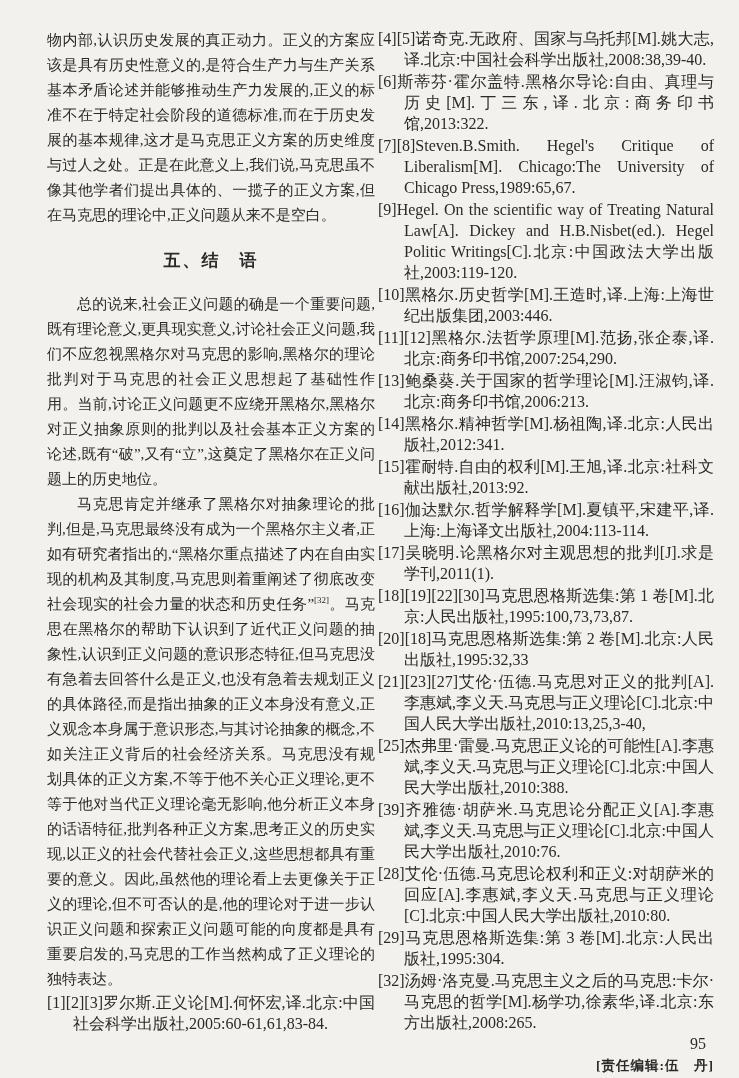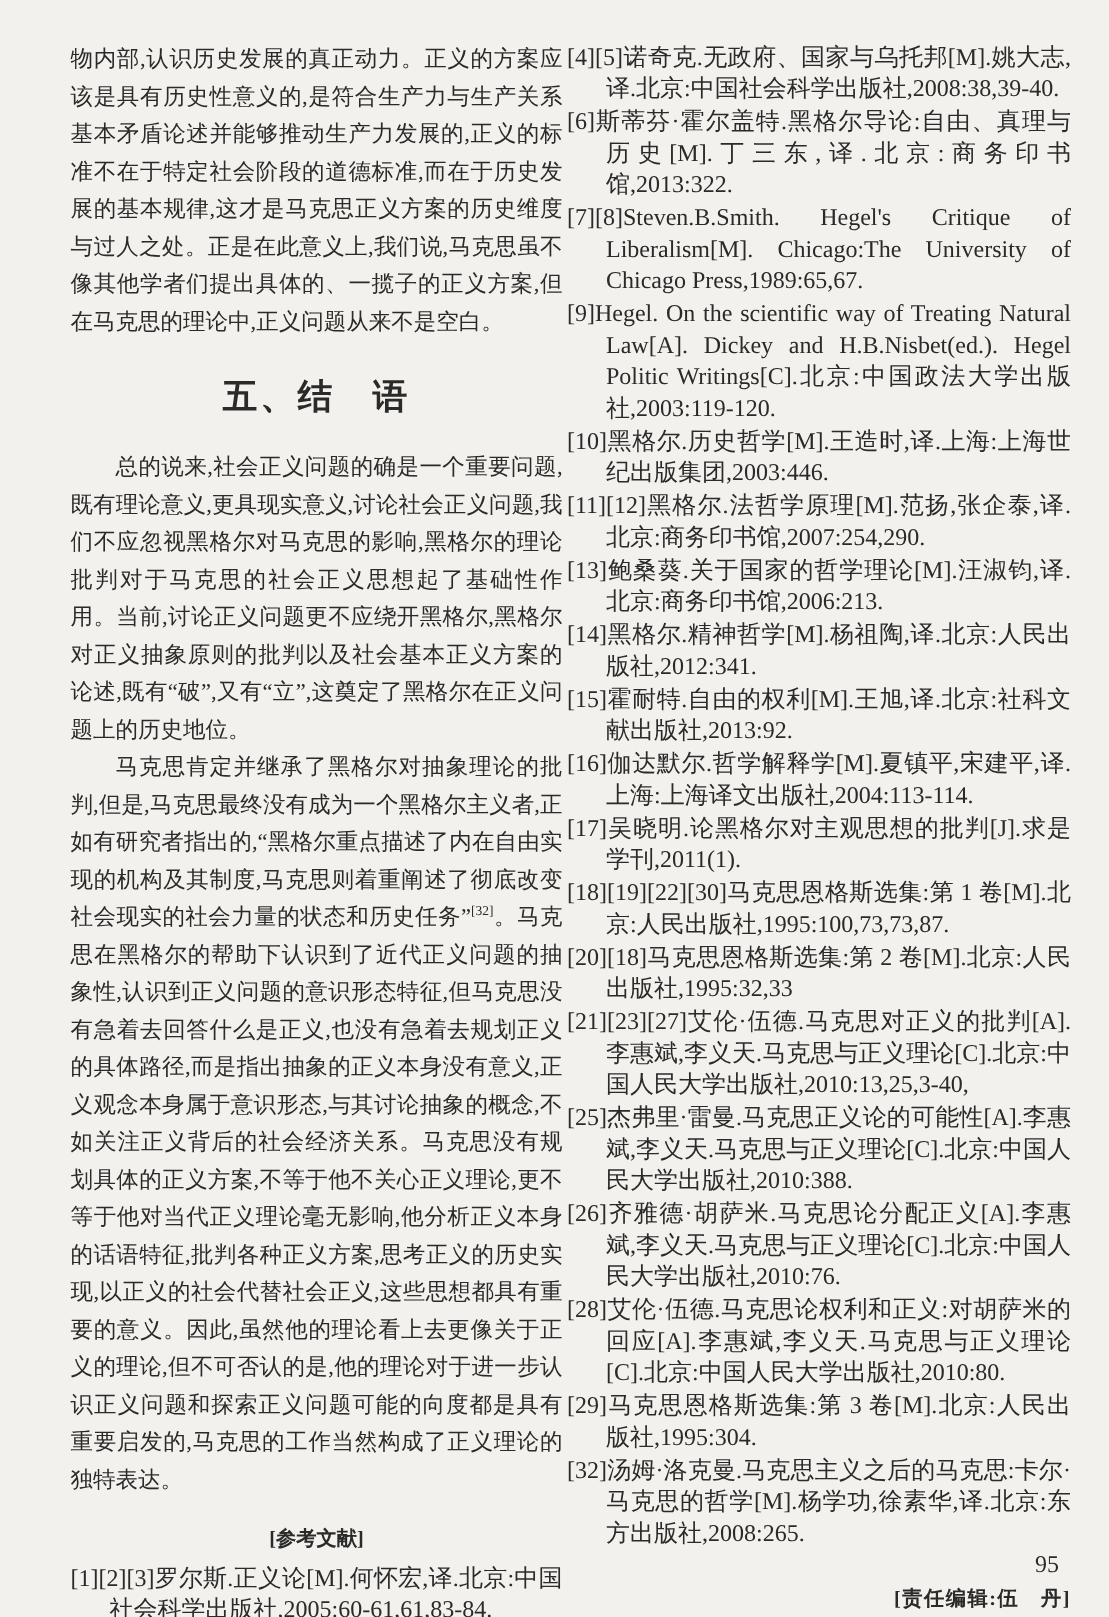--- a/index.html
+++ b/index.html
@@ -19,21 +19,21 @@
   .body-text {
     margin: 0;
     font-size: 15px;
     line-height: 25px;
     text-align: justify;
   }
   .indent { text-indent: 2em; }
 
   .section-heading {
     margin: 21px 0 20px 0;
-    font-size: 23px;
+    font-size: 17px;
     font-weight: bold;
     text-align: center;
     letter-spacing: 2px;
   }
 
   .cite-sup {
     font-size: 9px;
     vertical-align: super;
     line-height: 0;
   }
@@ -78,42 +78,41 @@
 
   <div class="col col-left">
     <p class="body-text">物内部,认识历史发展的真正动力。正义的方案应该是具有历史性意义的,是符合生产力与生产关系基本矛盾论述并能够推动生产力发展的,正义的标准不在于特定社会阶段的道德标准,而在于历史发展的基本规律,这才是马克思正义方案的历史维度与过人之处。正是在此意义上,我们说,马克思虽不像其他学者们提出具体的、一揽子的正义方案,但在马克思的理论中,正义问题从来不是空白。</p>
 
     <h2 class="section-heading">五、结　语</h2>
 
     <p class="body-text indent">总的说来,社会正义问题的确是一个重要问题,既有理论意义,更具现实意义,讨论社会正义问题,我们不应忽视黑格尔对马克思的影响,黑格尔的理论批判对于马克思的社会正义思想起了基础性作用。当前,讨论正义问题更不应绕开黑格尔,黑格尔对正义抽象原则的批判以及社会基本正义方案的论述,既有“破”,又有“立”,这奠定了黑格尔在正义问题上的历史地位。</p>
 
     <p class="body-text indent"><span>马克思肯定并继承了黑格尔对抽象理论的批判,但是,马克思最终没有成为一个黑格尔主义者,正如有研究者指出的,“黑格尔重点描述了内在自由实现的机构及其制度,马克思则着重阐述了彻底改变社会现实的社会力量的状态和历史任务”</span><sup class="cite-sup">[32]</sup><span>。马克思在黑格尔的帮助下认识到了近代正义问题的抽象性,认识到正义问题的意识形态特征,但马克思没有急着去回答什么是正义,也没有急着去规划正义的具体路径,而是指出抽象的正义本身没有意义,正义观念本身属于意识形态,与其讨论抽象的概念,不如关注正义背后的社会经济关系。马克思没有规划具体的正义方案,不等于他不关心正义理论,更不等于他对当代正义理论毫无影响,他分析正义本身的话语特征,批判各种正义方案,思考正义的历史实现,以正义的社会代替社会正义,这些思想都具有重要的意义。因此,虽然他的理论看上去更像关于正义的理论,但不可否认的是,他的理论对于进一步认识正义问题和探索正义问题可能的向度都是具有重要启发的,马克思的工作当然构成了正义理论的独特表达。</span></p>
 
-    <h3 class="refs-heading">[参考文献]</h3>
 
     <div class="ref">[1][2][3]罗尔斯.正义论[M].何怀宏,译.北京:中国社会科学出版社,2005:60-61,61,83-84.</div>
   </div>
 
   <div class="col col-right">
     <div class="ref">[4][5]诺奇克.无政府、国家与乌托邦[M].姚大志,译.北京:中国社会科学出版社,2008:38,39-40.</div>
     <div class="ref">[6]斯蒂芬·霍尔盖特.黑格尔导论:自由、真理与历史[M].丁三东,译.北京:商务印书馆,2013:322.</div>
     <div class="ref">[7][8]Steven.B.Smith. Hegel's Critique of Liberalism[M]. Chicago:The University of Chicago Press,1989:65,67.</div>
     <div class="ref">[9]Hegel. On the scientific way of Treating Natural Law[A]. Dickey and H.B.Nisbet(ed.). Hegel Politic Writings[C].北京:中国政法大学出版社,2003:119-120.</div>
     <div class="ref">[10]黑格尔.历史哲学[M].王造时,译.上海:上海世纪出版集团,2003:446.</div>
     <div class="ref">[11][12]黑格尔.法哲学原理[M].范扬,张企泰,译.北京:商务印书馆,2007:254,290.</div>
     <div class="ref">[13]鲍桑葵.关于国家的哲学理论[M].汪淑钧,译.北京:商务印书馆,2006:213.</div>
     <div class="ref">[14]黑格尔.精神哲学[M].杨祖陶,译.北京:人民出版社,2012:341.</div>
     <div class="ref">[15]霍耐特.自由的权利[M].王旭,译.北京:社科文献出版社,2013:92.</div>
     <div class="ref">[16]伽达默尔.哲学解释学[M].夏镇平,宋建平,译.上海:上海译文出版社,2004:113-114.</div>
     <div class="ref">[17]吴晓明.论黑格尔对主观思想的批判[J].求是学刊,2011(1).</div>
     <div class="ref">[18][19][22][30]马克思恩格斯选集:第 1 卷[M].北京:人民出版社,1995:100,73,73,87.</div>
     <div class="ref">[20][18]马克思恩格斯选集:第 2 卷[M].北京:人民出版社,1995:32,33</div>
     <div class="ref">[21][23][27]艾伦·伍德.马克思对正义的批判[A].李惠斌,李义天.马克思与正义理论[C].北京:中国人民大学出版社,2010:13,25,3-40,</div>
     <div class="ref">[25]杰弗里·雷曼.马克思正义论的可能性[A].李惠斌,李义天.马克思与正义理论[C].北京:中国人民大学出版社,2010:388.</div>
-    <div class="ref">[26]齐雅德·胡萨米.马克思论分配正义[A].李惠斌,李义天.马克思与正义理论[C].北京:中国人民大学出版社,2010:76.</div>
+    <div class="ref">[39]齐雅德·胡萨米.马克思论分配正义[A].李惠斌,李义天.马克思与正义理论[C].北京:中国人民大学出版社,2010:76.</div>
     <div class="ref">[28]艾伦·伍德.马克思论权利和正义:对胡萨米的回应[A].李惠斌,李义天.马克思与正义理论[C].北京:中国人民大学出版社,2010:80.</div>
     <div class="ref">[29]马克思恩格斯选集:第 3 卷[M].北京:人民出版社,1995:304.</div>
     <div class="ref">[32]汤姆·洛克曼.马克思主义之后的马克思:卡尔·马克思的哲学[M].杨学功,徐素华,译.北京:东方出版社,2008:265.</div>
 
     <div class="editor-note">[责任编辑:伍　丹]</div>
   </div>
 
   <div class="page-number">95</div>
 
 </div>

